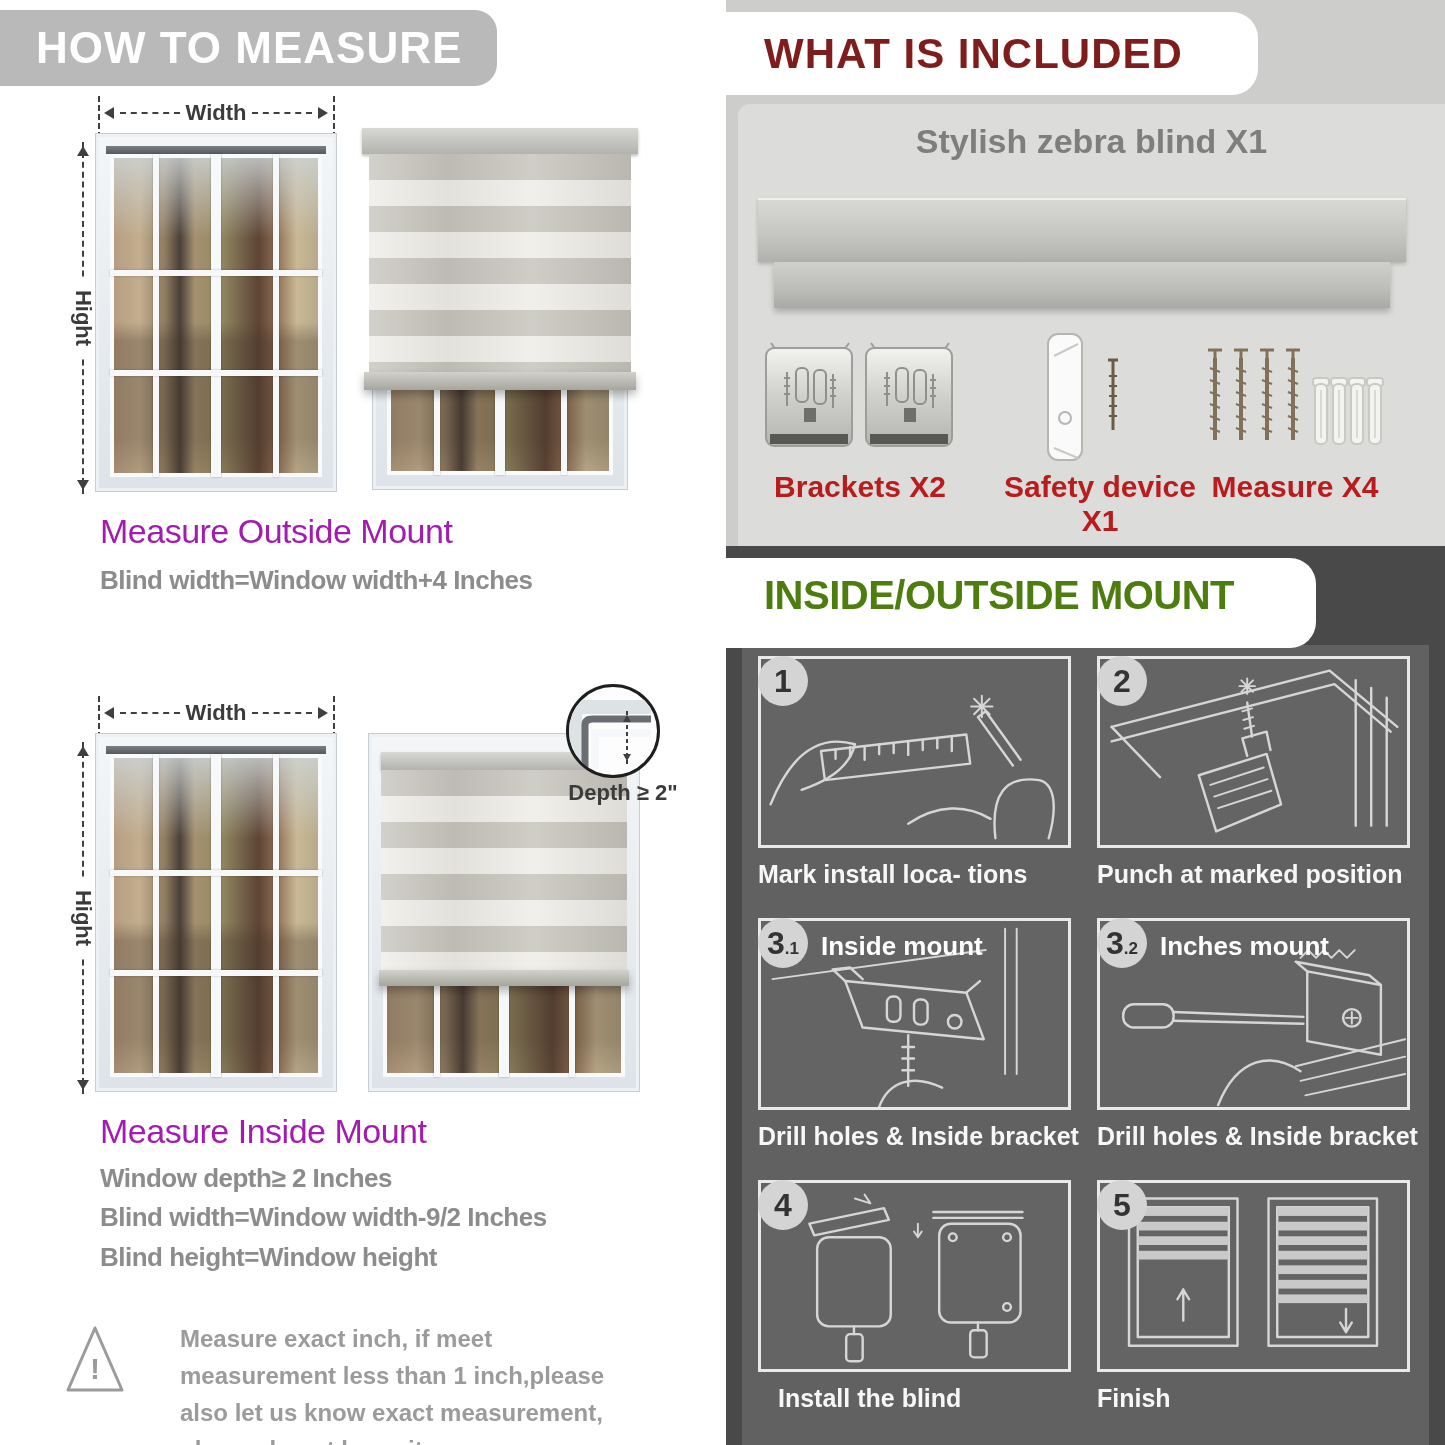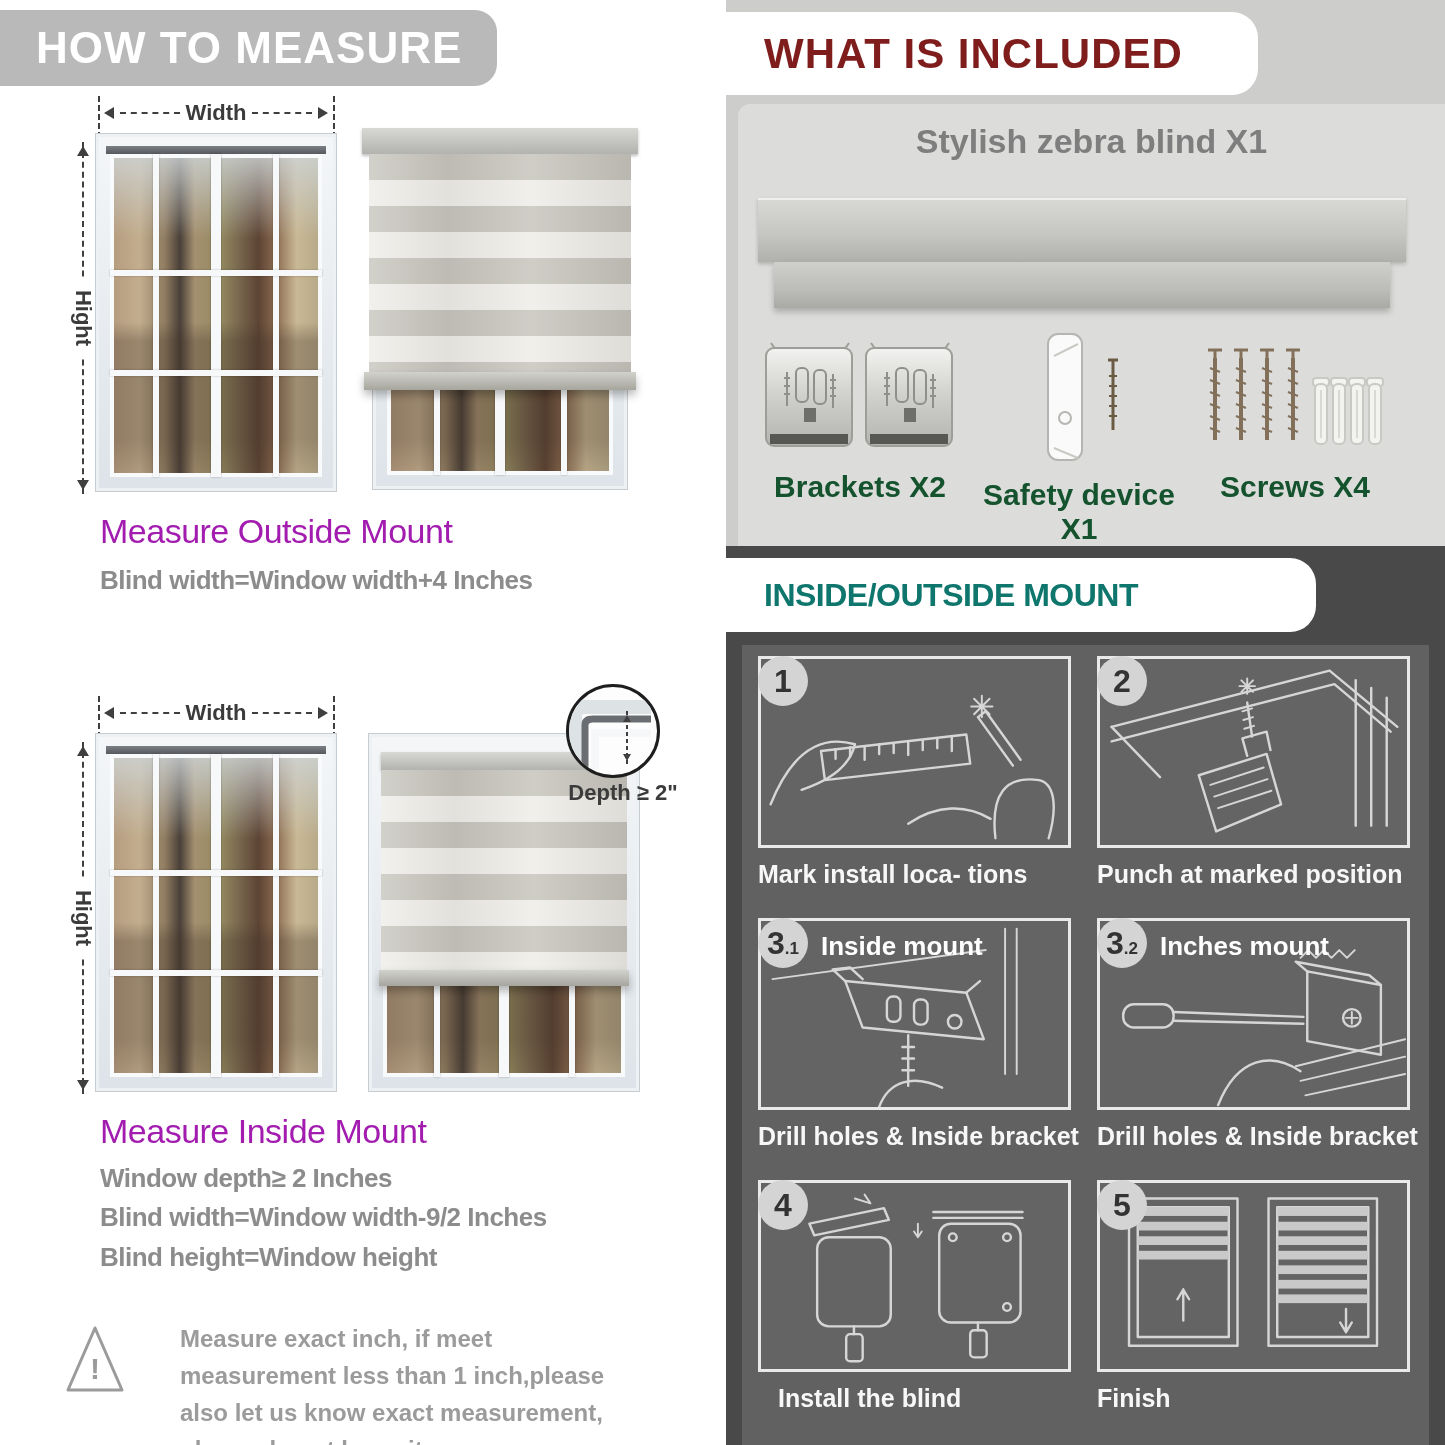--- a/index.html
+++ b/index.html
@@ -81,28 +81,28 @@
     border-radius:0 26px 26px 0;color:#7f1d1d;font-weight:bold;font-size:42px;
     line-height:83px;padding-left:38px;letter-spacing:1px;box-sizing:border-box;}
   .blind-label{left:738px;top:122px;width:707px;text-align:center;
     font-size:34px;font-weight:bold;color:#7e7e7e;}
   .headrail-a{left:758px;top:198px;width:648px;height:64px;
     background:linear-gradient(180deg,#d9d9d5 0%,#c6c6c2 55%,#b0b0ac 100%);
     box-shadow:inset 0 2px 0 rgba(255,255,255,.6), 0 2px 4px rgba(0,0,0,.2);}
   .headrail-b{left:774px;top:262px;width:616px;height:46px;
     background:linear-gradient(180deg,#cfcfcb 0%,#bcbcb8 60%,#a9a9a5 100%);
     box-shadow:0 4px 6px rgba(0,0,0,.22);}
-  .acc-label{position:absolute;top:470px;font-size:30px;font-weight:bold;color:#14532d;
+  .acc-label{position:absolute;top:470px;font-size:30px;font-weight:bold;color:#b91c1c;
     text-align:center;}
 
   
   .dark-bg{left:726px;top:546px;width:719px;height:899px;background:#494949;}
   .dark-inner{left:742px;top:645px;width:687px;height:800px;background:#616161;}
-  .io-header{left:726px;top:558px;width:590px;height:74px;background:#ffffff;
-    border-radius:0 26px 26px 0;color:#0f766e;font-weight:bold;font-size:32px;
+  .io-header{left:726px;top:558px;width:590px;height:90px;background:#ffffff;
+    border-radius:0 26px 26px 0;color:#4d7c0f;font-weight:bold;font-size:40px;
     line-height:74px;padding-left:38px;letter-spacing:-0.5px;box-sizing:border-box;}
   .panel{position:absolute;width:313px;height:192px;background:#646464;
     border:3px solid #e9e9e9;box-sizing:border-box;}
   .badge{position:absolute;left:-3px;top:-3px;width:50px;height:50px;border-radius:50%;
     background:#d4d4d4;color:#333333;font-weight:bold;font-size:32px;
     display:flex;align-items:center;justify-content:center;}
   .badge .sub{font-size:17px;margin-top:12px;}
   .ptitle{position:absolute;left:60px;top:10px;color:#ffffff;font-weight:bold;font-size:26px;}
   .caption{position:absolute;color:#f7f7f7;font-weight:bold;font-size:25px;}
   .stepart{position:absolute;left:0;top:0;width:100%;height:100%;}
@@ -279,22 +279,22 @@
         <rect x="133" y="40" width="12" height="60" rx="5"></rect>
       <rect x="149" y="34" width="16" height="8" rx="3"></rect>
         <rect x="151" y="40" width="12" height="60" rx="5"></rect>
       <rect x="167" y="34" width="16" height="8" rx="3"></rect>
         <rect x="169" y="40" width="12" height="60" rx="5"></rect>
     </g>
     <path d="M121,46 v48 M139,46 v48 M157,46 v48 M175,46 v48" stroke="#d8d8d4" stroke-width="2"></path>
   </svg>
 
   <div class="acc-label" style="left:760px;width:200px;">Brackets X2</div>
-  <div class="acc-label" style="left:974px;width:210px;margin-top:8px;">Safety device X1</div>
-  <div class="acc-label" style="left:1210px;width:170px;">Screws X4</div>
+  <div class="acc-label" style="left:995px;width:210px;">Safety device X1</div>
+  <div class="acc-label" style="left:1210px;width:170px;">Measure X4</div>
 
   <div class="abs dark-bg"></div>
   <div class="abs dark-inner"></div>
   <div class="abs io-header">INSIDE/OUTSIDE MOUNT</div>
 
   <div class="panel" style="left:758px;top:656px;">
     <svg class="stepart" viewBox="0 0 313 192" fill="none" stroke="#d6d6d6" stroke-width="2.5" stroke-linecap="round" stroke-linejoin="round">
       <path d="M8,150 C30,95 60,78 95,88 C90,110 70,125 40,135"></path>
       <path d="M60,95 L210,78 L214,108 L64,125 Z"></path>
       <path d="M75,93 v10 M90,91 v10 M105,90 v14 M120,88 v10 M135,87 v10 M150,85 v14 M165,84 v10 M180,82 v10 M195,81 v14"></path>

